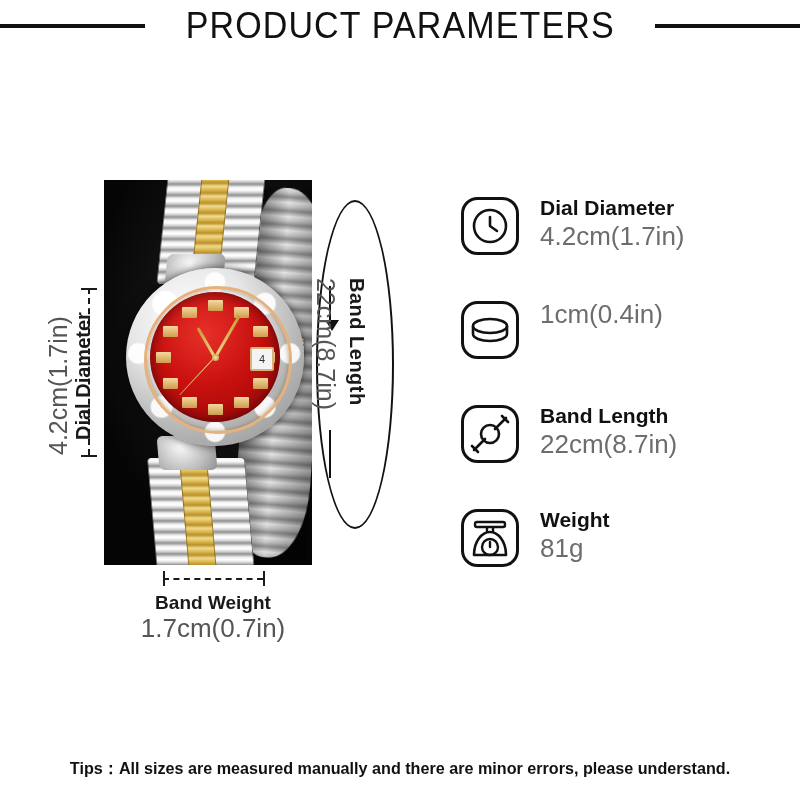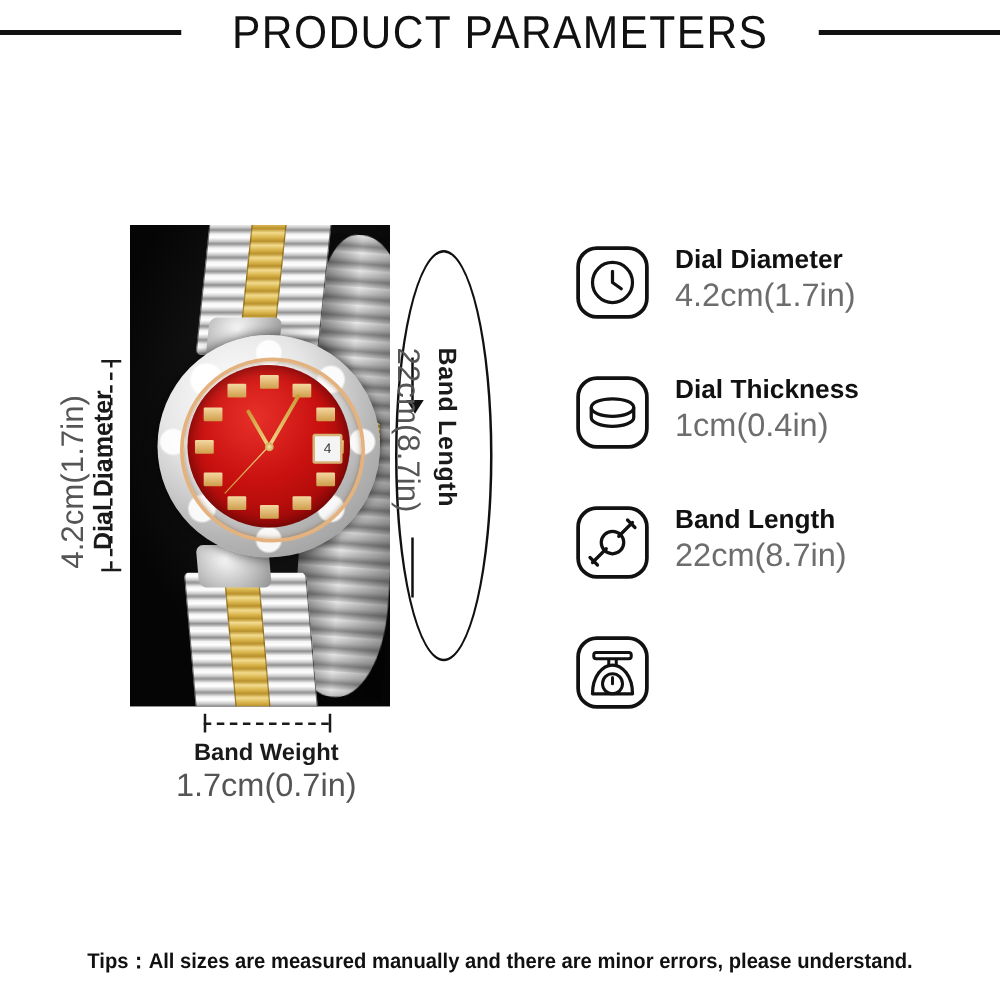--- a/index.html
+++ b/index.html
@@ -460,21 +460,20 @@
 
   <div class="spec-row">
     <div class="spec-icon">
       <svg viewBox="0 0 60 60">
         <rect x="2.5" y="2.5" width="55" height="55" rx="15" ry="15" fill="none" stroke="#111" stroke-width="3"></rect>
         <ellipse cx="30" cy="26" rx="17" ry="7" fill="none" stroke="#111" stroke-width="2.6"></ellipse>
         <path d="M13 26 L13 34 A17 7 0 0 0 47 34 L47 26" fill="none" stroke="#111" stroke-width="2.6"></path>
       </svg>
     </div>
     <div class="spec-text">
-      <div class="spec-label">Dial Thickness</div>
       <div class="spec-value">1cm(0.4in)</div>
     </div>
   </div>
 
   <div class="spec-row">
     <div class="spec-icon">
       <svg viewBox="0 0 60 60">
         <rect x="2.5" y="2.5" width="55" height="55" rx="15" ry="15" fill="none" stroke="#111" stroke-width="3"></rect>
         <path d="M14 46 L25 35 M35 25 L46 14" fill="none" stroke="#111" stroke-width="2.6" stroke-linecap="round"></path>
         <path d="M12 42 L18 48 M42 12 L48 18" fill="none" stroke="#111" stroke-width="2.6" stroke-linecap="round"></path>
@@ -491,17 +490,21 @@
     <div class="spec-icon">
       <svg viewBox="0 0 60 60">
         <rect x="2.5" y="2.5" width="55" height="55" rx="15" ry="15" fill="none" stroke="#111" stroke-width="3"></rect>
         <rect x="15" y="14" width="30" height="5" rx="2" fill="none" stroke="#111" stroke-width="2.4"></rect>
         <path d="M27 19 L27 24 M33 19 L33 24" fill="none" stroke="#111" stroke-width="2.4"></path>
         <path d="M14 47 C14 33 22 24 30 24 C38 24 46 33 46 47 Z" fill="none" stroke="#111" stroke-width="2.6" stroke-linejoin="round"></path>
         <circle cx="30" cy="39" r="8" fill="none" stroke="#111" stroke-width="2.4"></circle>
         <path d="M30 34 L30 39" fill="none" stroke="#111" stroke-width="2.4" stroke-linecap="round"></path>
       </svg>
     </div>
+    <div class="spec-text">
+      <div class="spec-label">Weight</div>
+      <div class="spec-value">81g</div>
+    </div>
   </div>
 
 </div>
 
 <div class="tips">Tips：All sizes are measured manually and there are minor errors, please understand.</div>
 
 </body></html>

